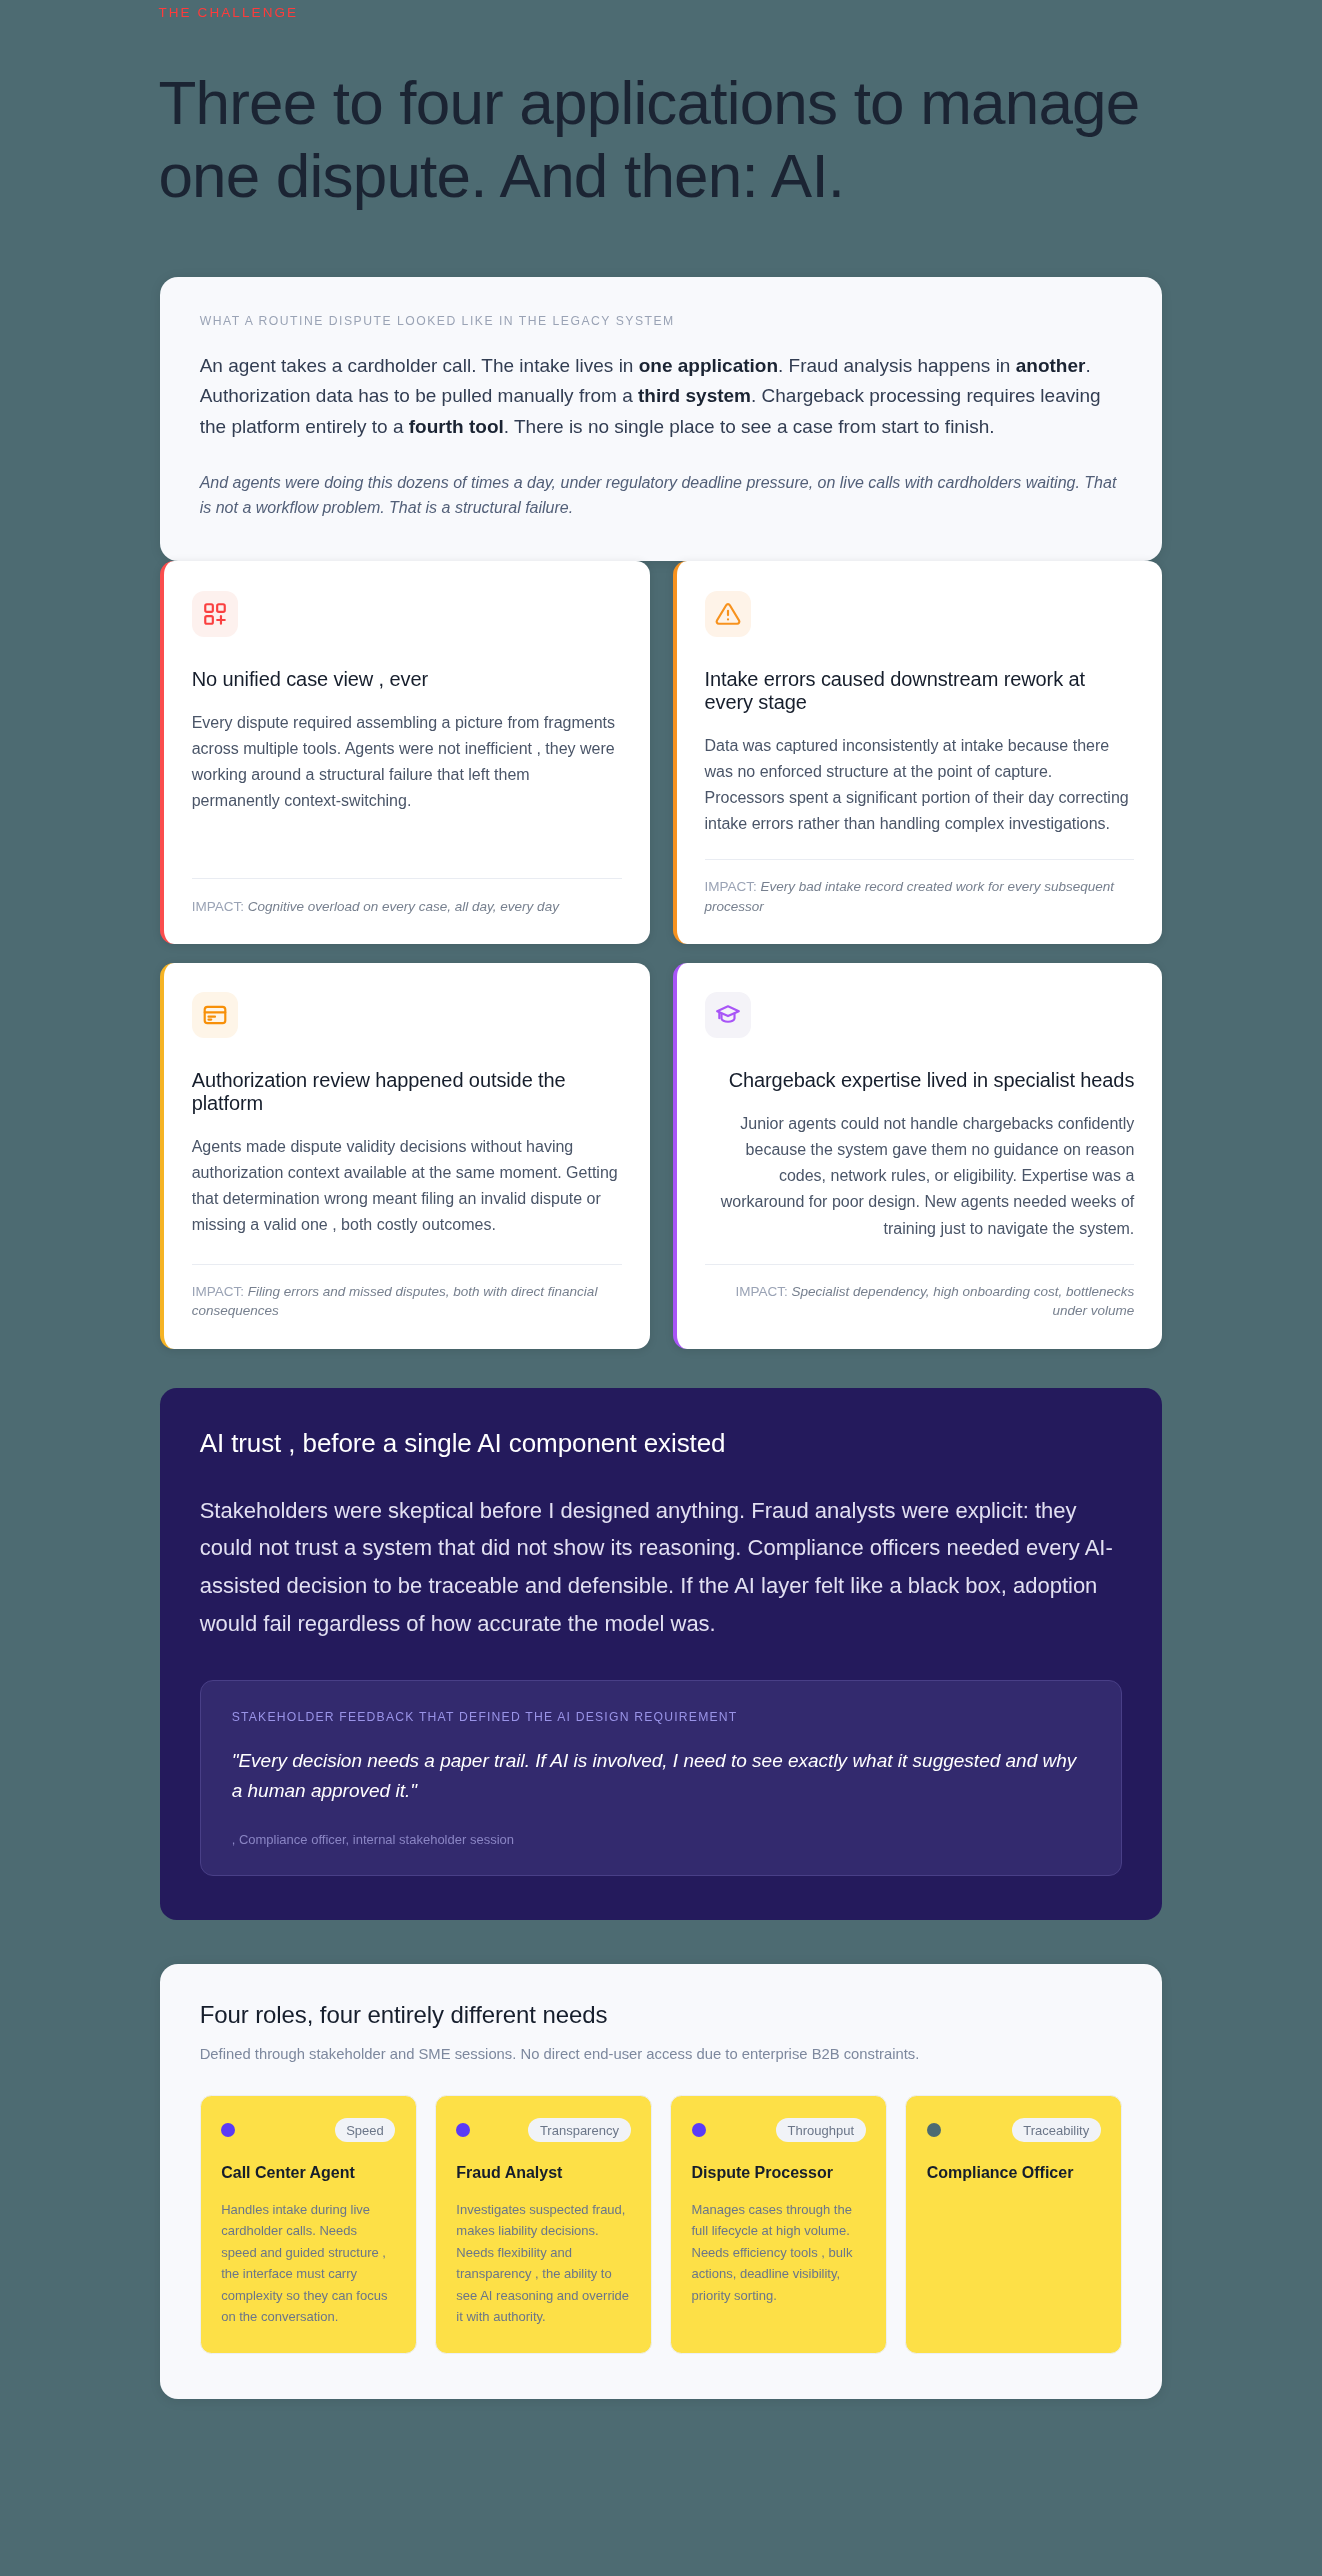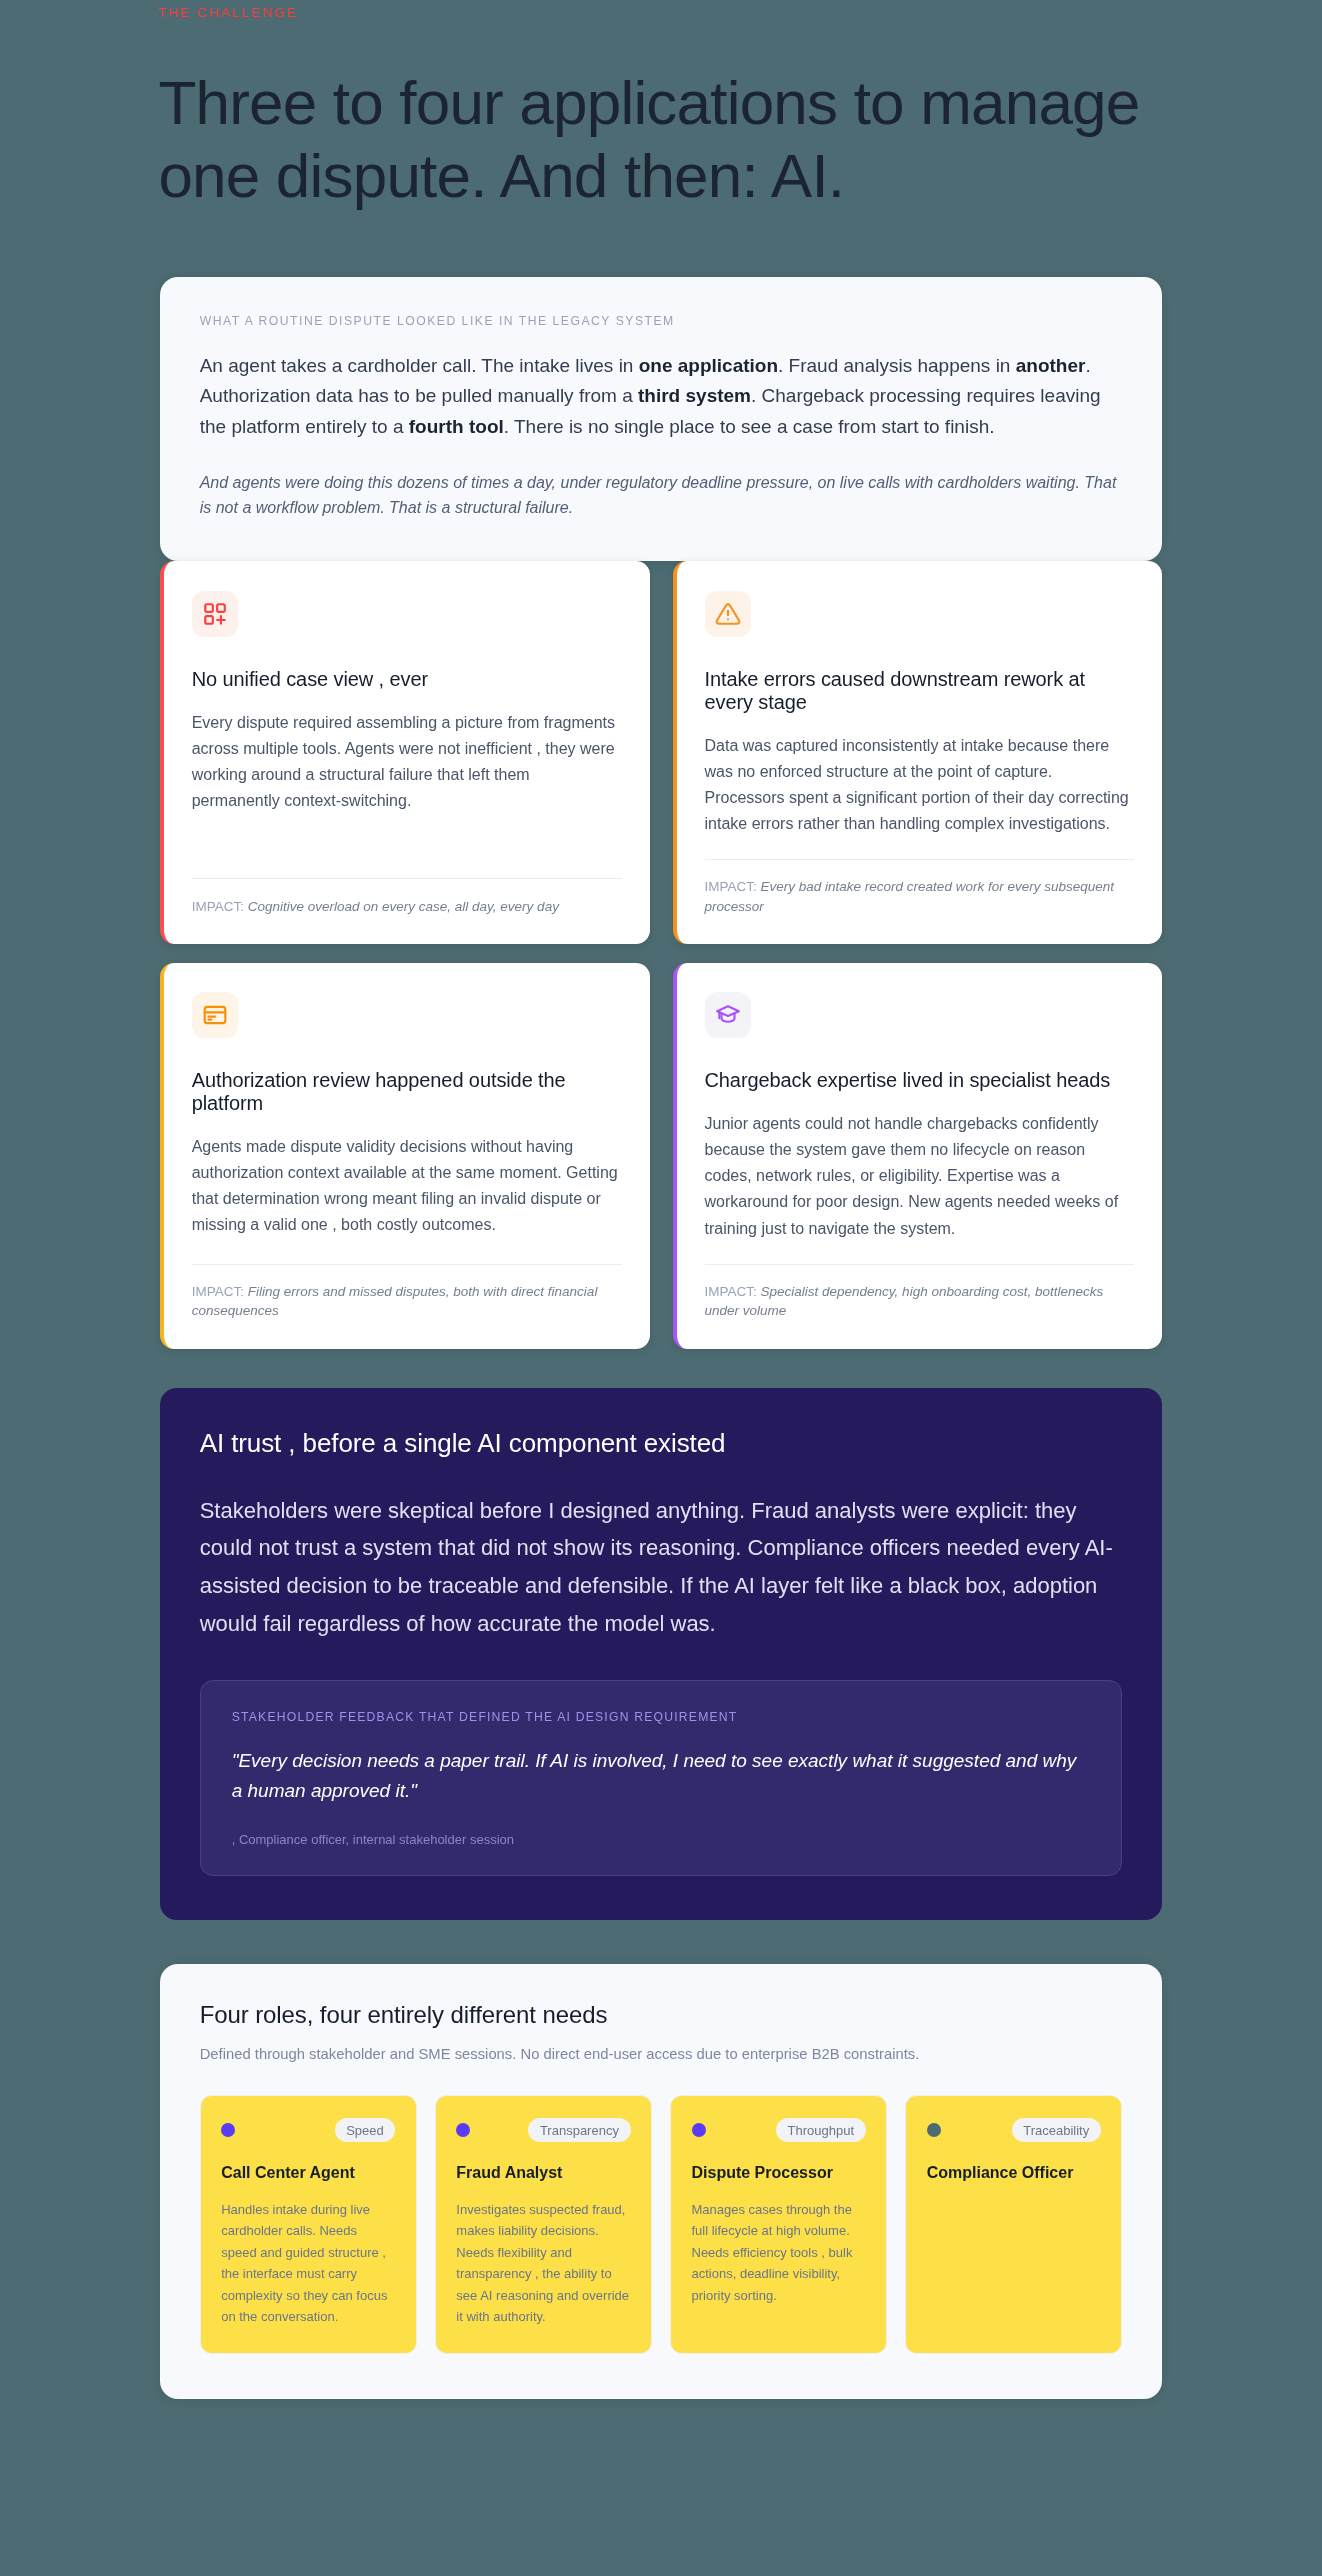--- a/index.html
+++ b/index.html
@@ -92,21 +92,21 @@
     border-radius: 14px;
     padding: 29.5px 28px 28px 28px;
     border-left: 4.5px solid #cccccc;
     box-shadow: 0 1.3px 9px rgba(0,0,0,0.10);
     display: flex;
     flex-direction: column;
   }
   .problem-card.accent-red    { border-left-color: #fa4d4d; }
   .problem-card.accent-orange { border-left-color: #f7921e; }
   .problem-card.accent-amber  { border-left-color: #f5b324; }
-  .problem-card.accent-purple { border-left-color: #a855f7; }
+  .problem-card.accent-purple { border-left-color: #a855f7; text-align: right; }
 
   .icon-tile {
     width: 46px; height: 46px;
     border-radius: 12.2px;
     display: flex; align-items: center; justify-content: center;
     margin-bottom: 31px;
   }
   .icon-tile.bg-red    { background: #fdf1ee; }
   .icon-tile.bg-orange { background: #fef3e8; }
   .icon-tile.bg-amber  { background: #fef5e8; }
@@ -317,21 +317,21 @@
 
     <div class="problem-card accent-purple">
       <div class="icon-tile bg-purple">
         <svg width="26" height="26" viewBox="0 0 24 24" fill="none" stroke="#a855f7" stroke-width="2" stroke-linecap="round" stroke-linejoin="round">
           <path d="M22 8.5 12 4 2 8.5l10 4.5 10-4.5z"></path>
           <path d="M6 10.7v4.6c0 1.5 2.7 2.9 6 2.9s6-1.4 6-2.9v-4.6"></path>
           <line x1="4" y1="9.4" x2="4" y2="15"></line>
         </svg>
       </div>
       <div class="problem-title">Chargeback expertise lived in specialist heads</div>
-      <div class="problem-body">Junior agents could not handle chargebacks confidently because the system gave them no lifecycle on reason codes, network rules, or eligibility. Expertise was a workaround for poor design. New agents needed weeks of training just to navigate the system.</div>
+      <div class="problem-body">Junior agents could not handle chargebacks confidently because the system gave them no guidance on reason codes, network rules, or eligibility. Expertise was a workaround for poor design. New agents needed weeks of training just to navigate the system.</div>
       <div class="divider"></div>
       <div class="impact"><span>IMPACT:</span> <em>Specialist dependency, high onboarding cost, bottlenecks under volume</em></div>
     </div>
 
   </div>
 
   <div class="dark-card">
     <div class="dark-title">AI trust , before a single AI component existed</div>
     <div class="dark-body">Stakeholders were skeptical before I designed anything. Fraud analysts were explicit: they could not trust a system that did not show its reasoning. Compliance officers needed every AI-assisted decision to be traceable and defensible. If the AI layer felt like a black box, adoption would fail regardless of how accurate the model was.</div>
     <div class="quote-box">

